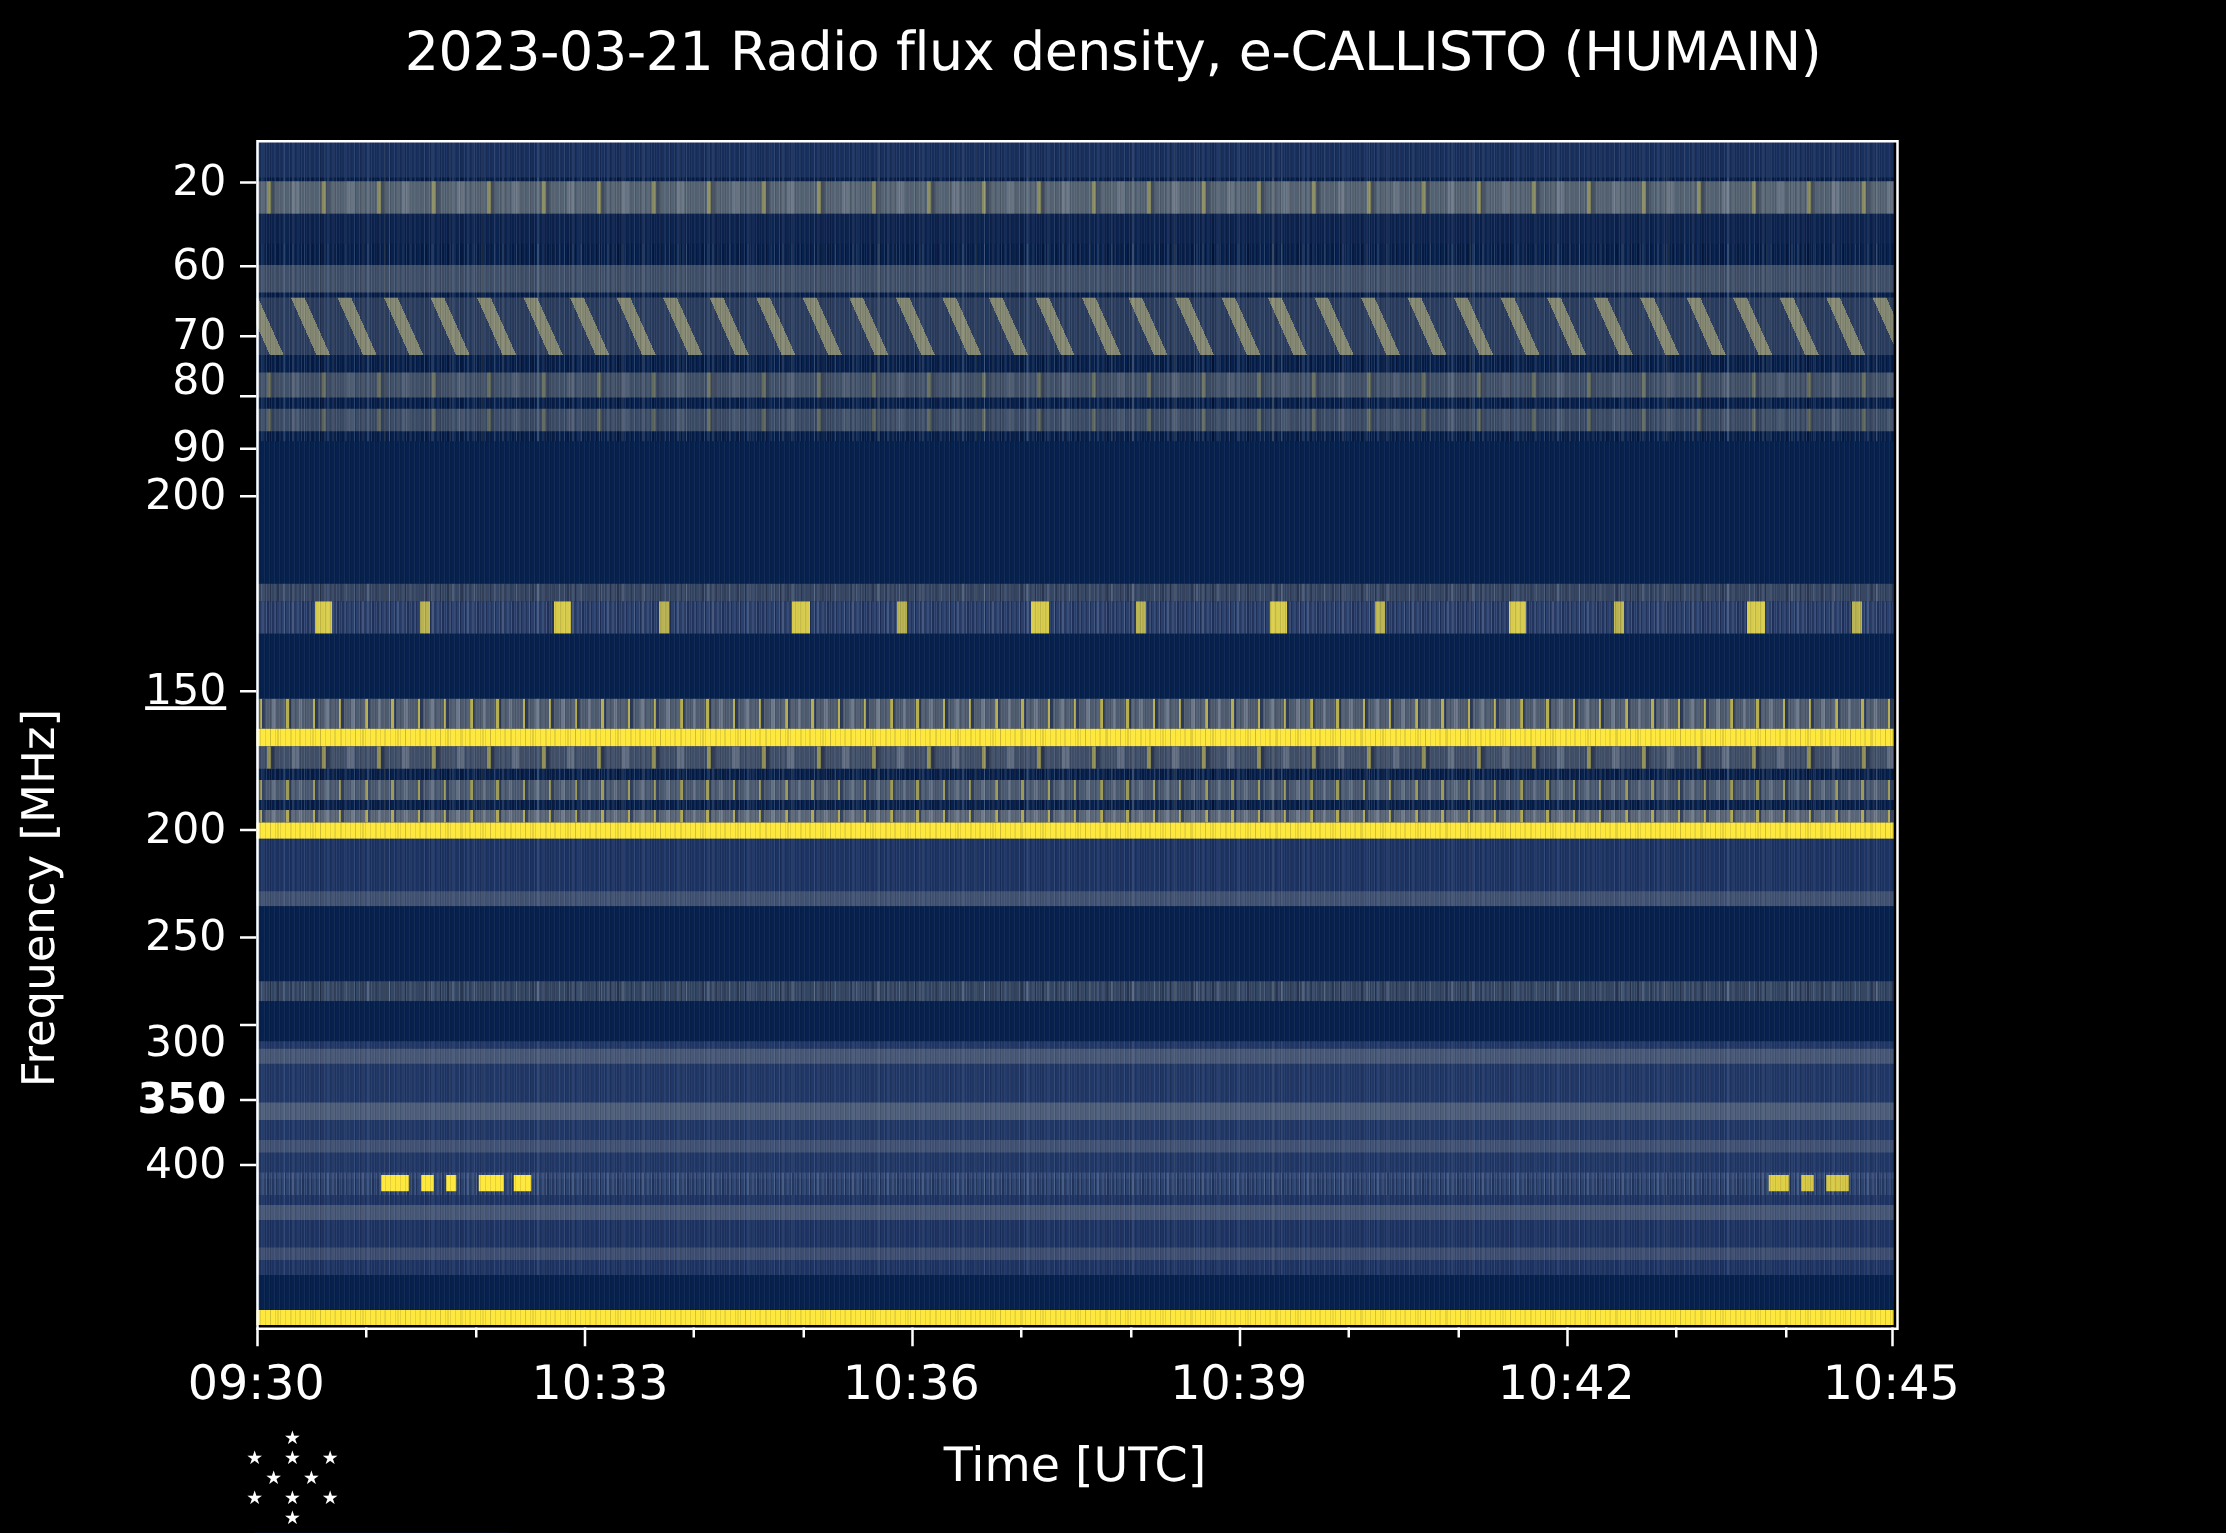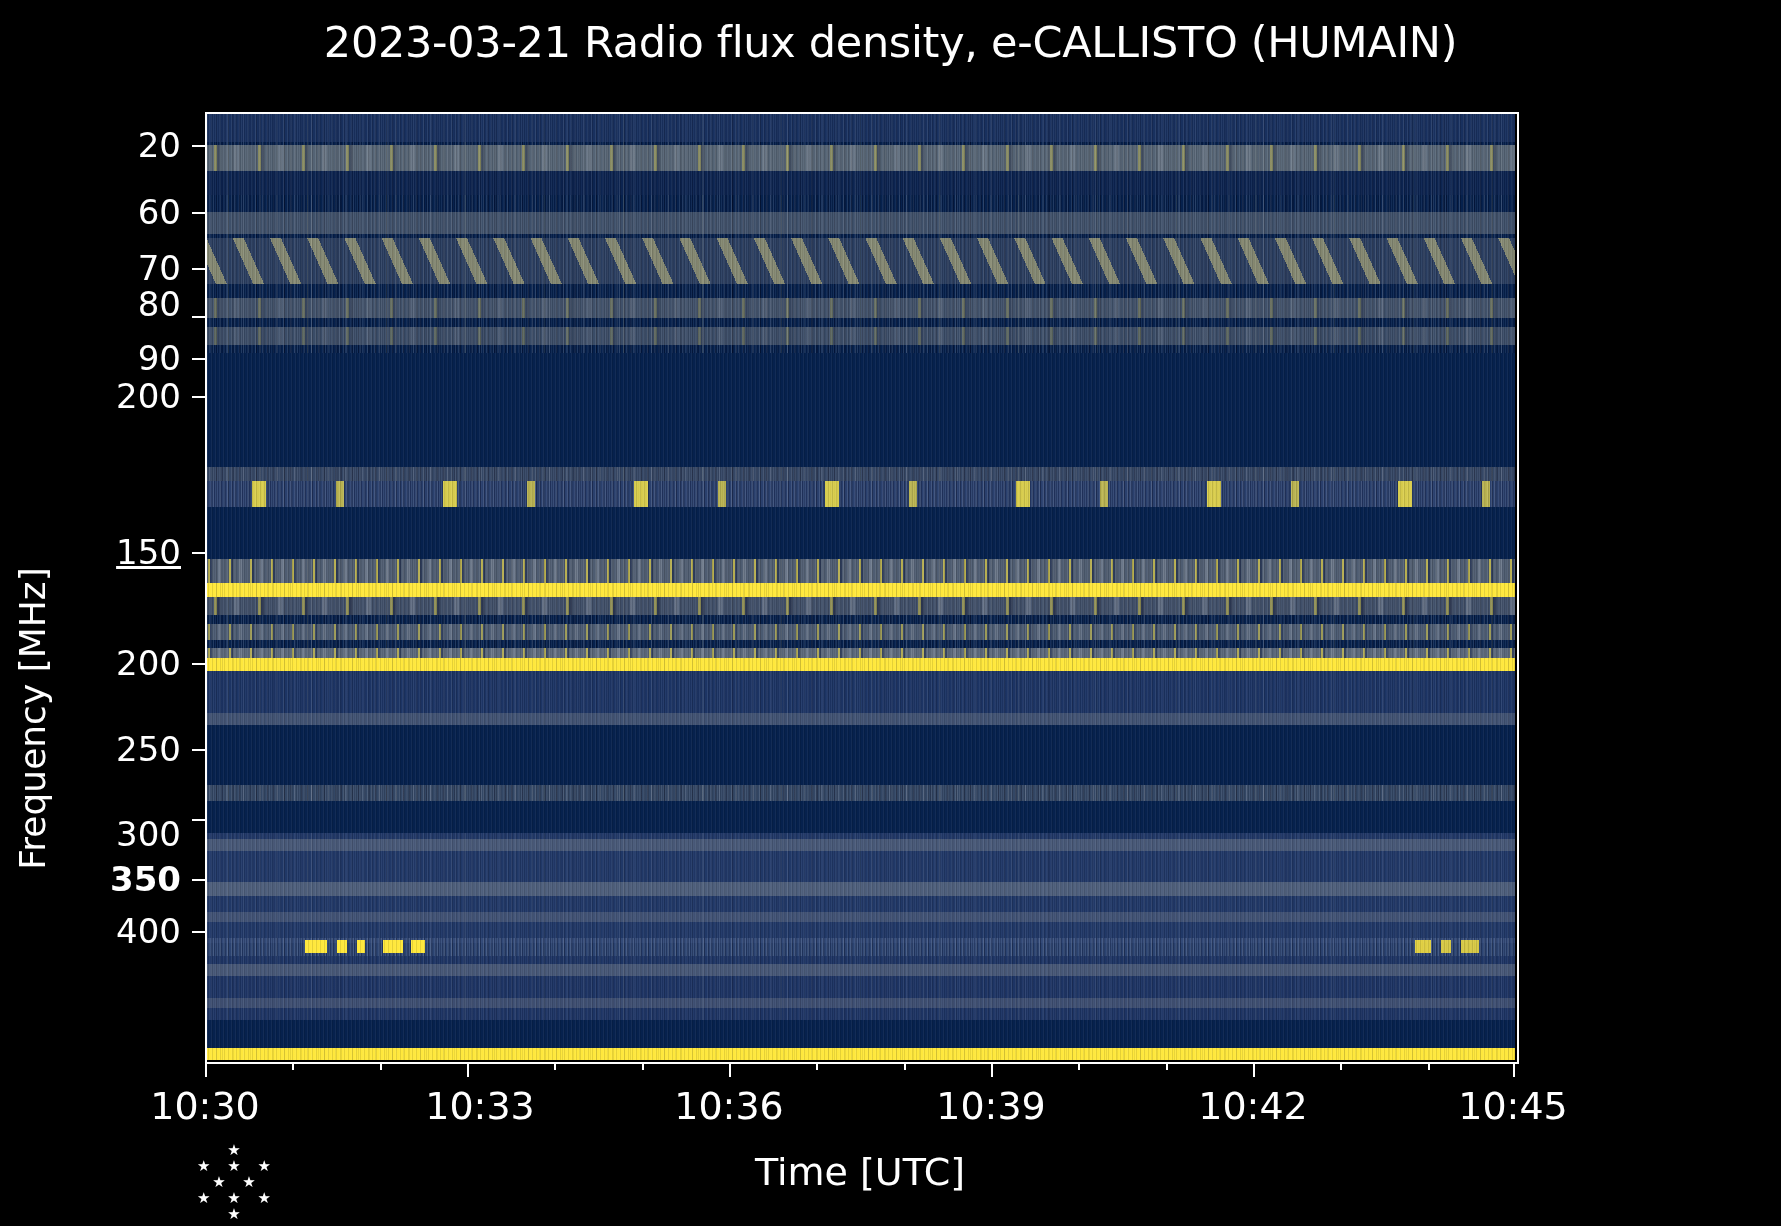--- a/index.html
+++ b/index.html
@@ -253,21 +253,21 @@
 
     <div class="ytick" style="top:767px;"></div>
     <div class="ylab" style="top:767px;font-weight:bold;">350</div>
 
     <div class="ytick" style="top:819px;"></div>
     <div class="ylab" style="top:819px;">400</div>
   </div>
 
   <div id="xaxis">
     <div class="xtick" style="left:0px;"></div>
-    <div class="xlab" style="left:0px;">10:30</div>
+    <div class="xlab" style="left:0px;">09:30</div>
 
     <div class="xtickm" style="left:87px;"></div>
     <div class="xtickm" style="left:175px;"></div>
 
     <div class="xtick" style="left:262px;"></div>
     <div class="xlab" style="left:275px;">10:33</div>
 
     <div class="xtickm" style="left:349px;"></div>
     <div class="xtickm" style="left:437px;"></div>
 

